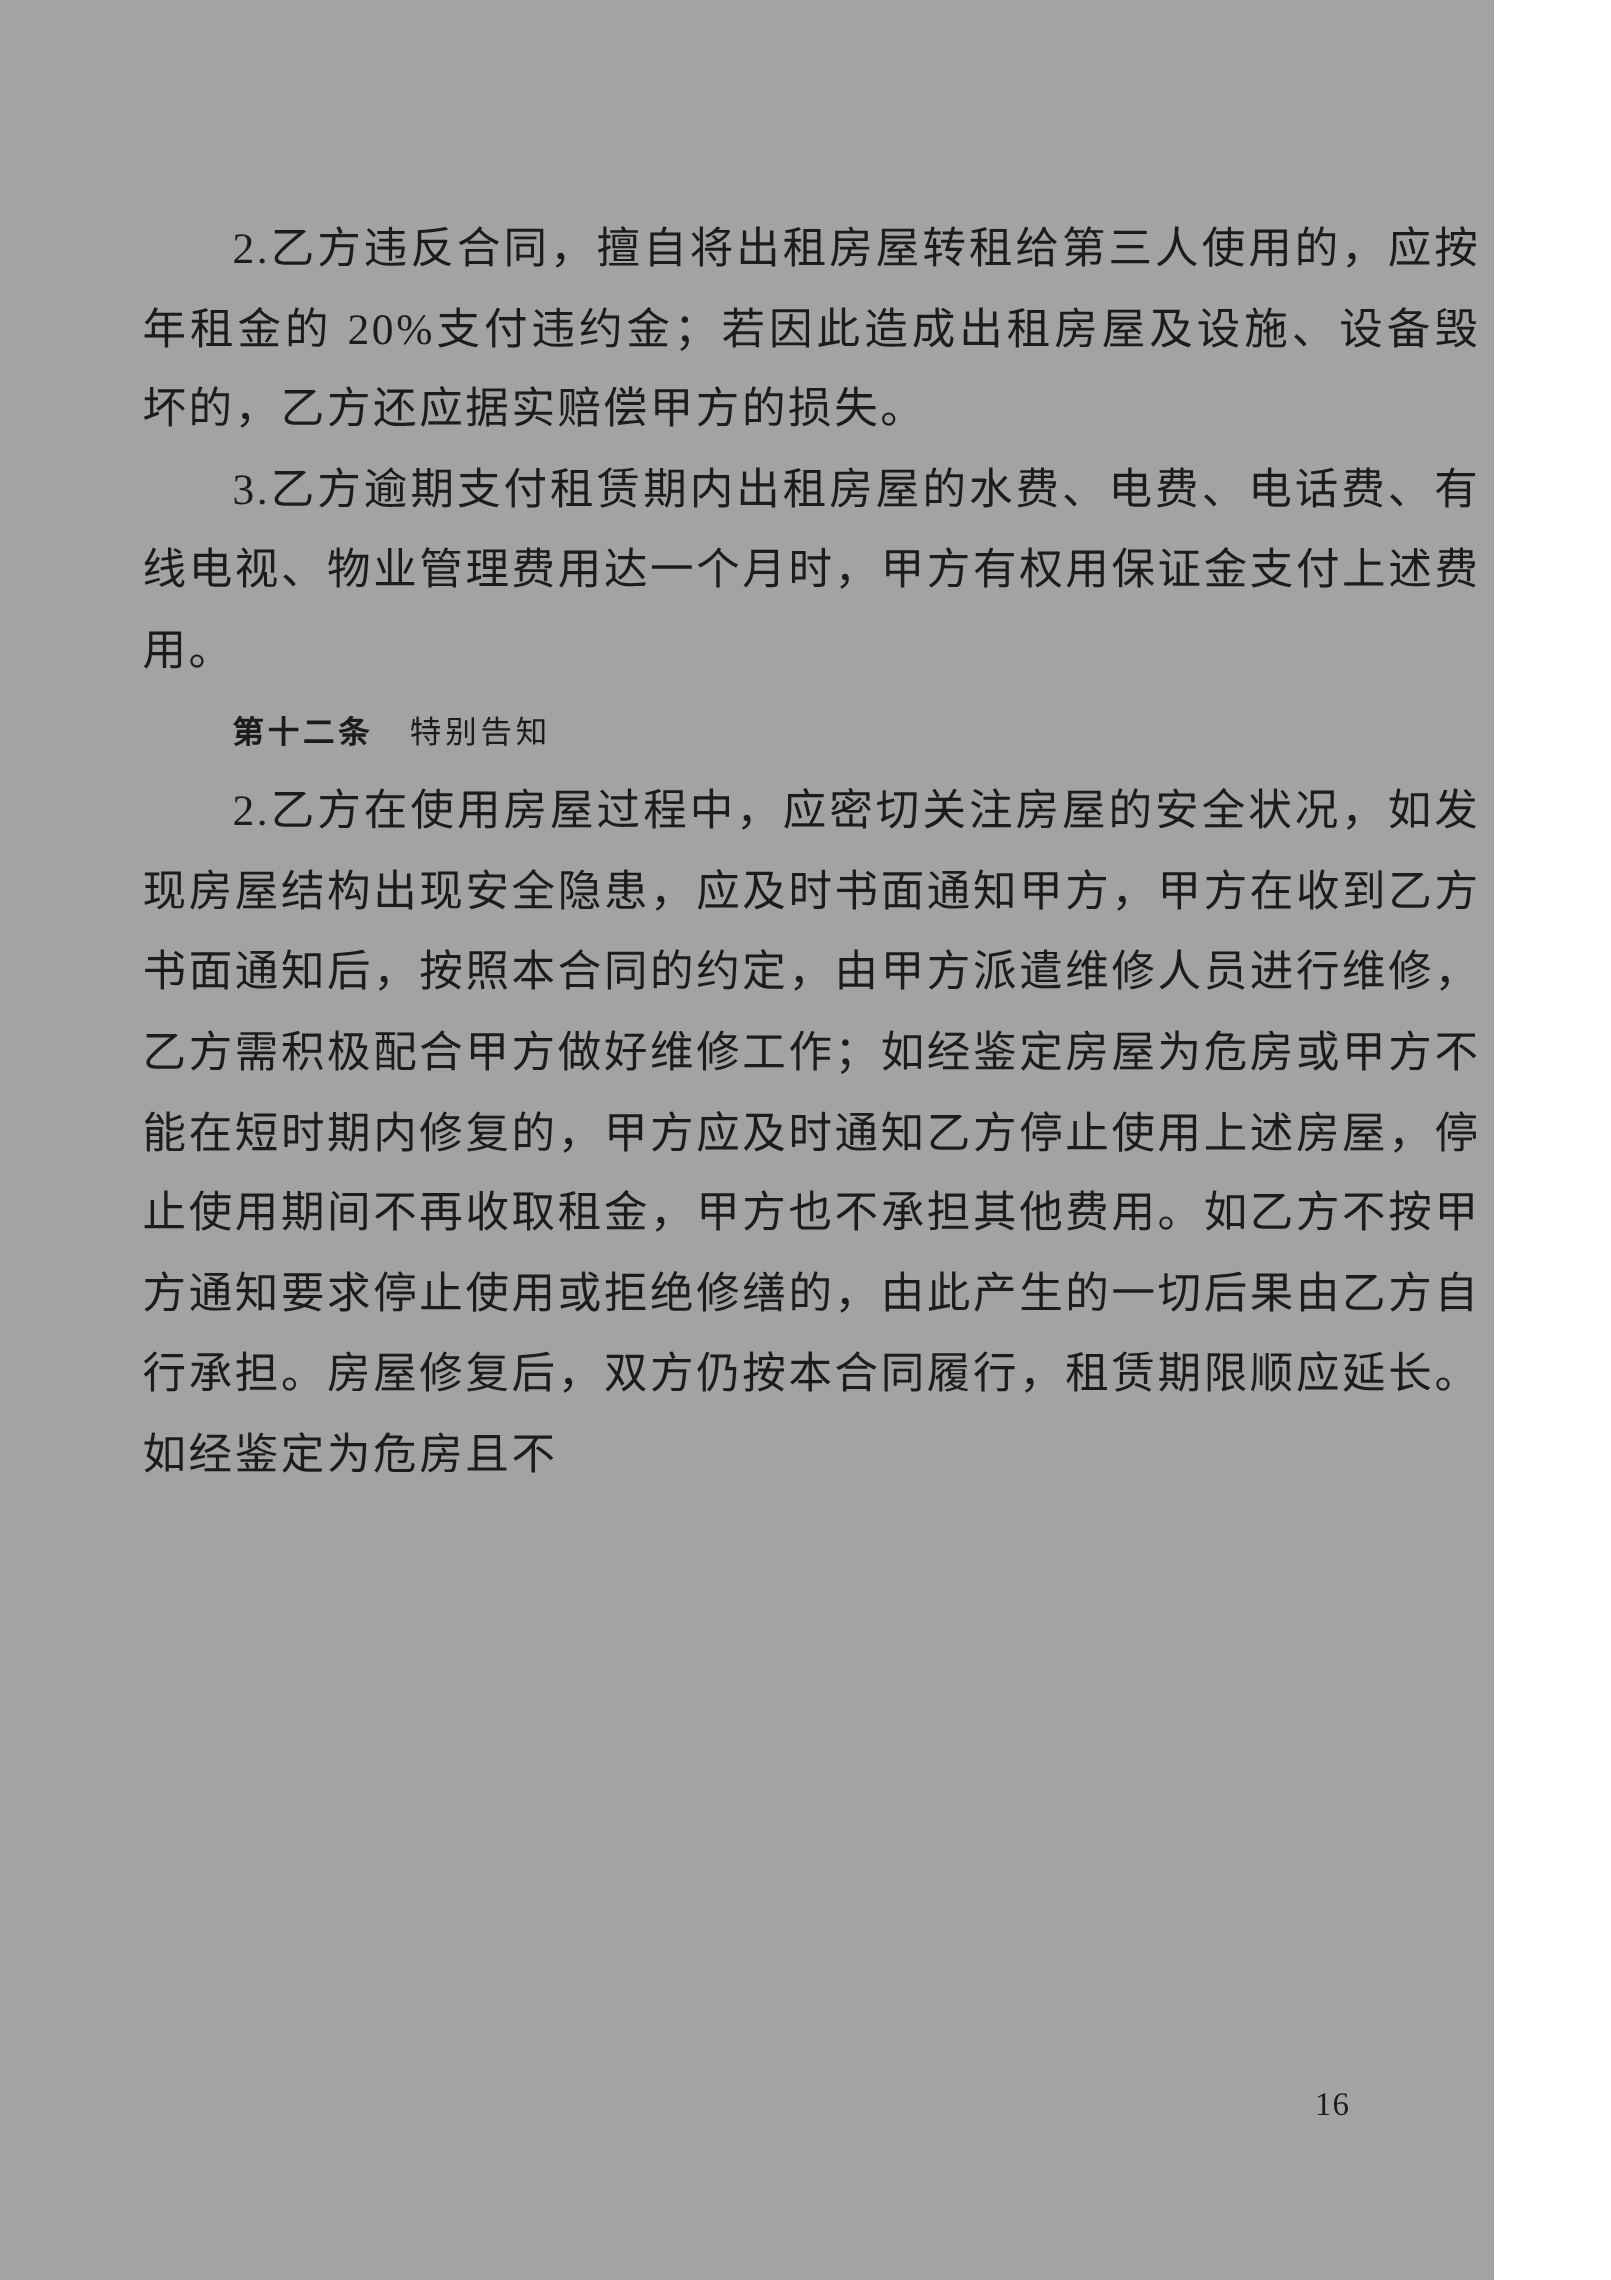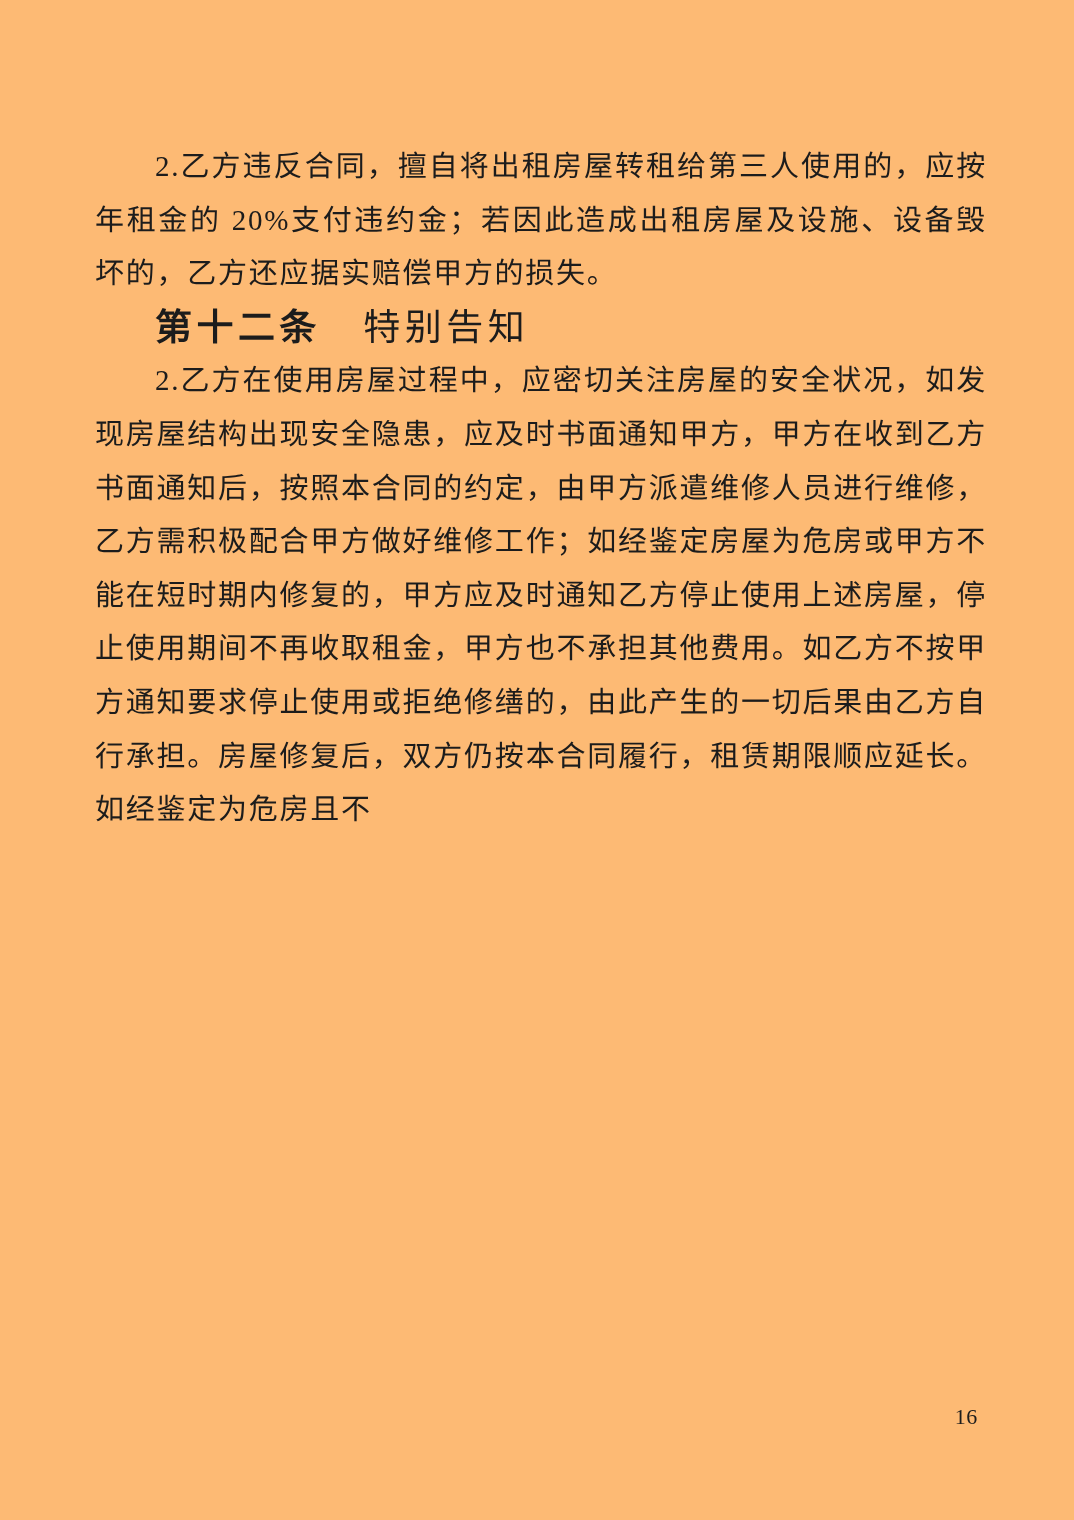--- a/index.html
+++ b/index.html
@@ -2,23 +2,23 @@
 <html lang="zh-CN"><head>
 <meta charset="utf-8">
 <style>
   html, body {
     margin: 0;
     padding: 0;
     background: #ffffff;
   }
   .page {
     position: relative;
-    width: 1074px;
+    width: 996px;
     height: 1520px;
-    background: #fdba74;
+    background: #a3a3a3;
     overflow: hidden;
     font-family: "Liberation Serif", "DejaVu Serif", serif;
     color: #1c1c1c;
   }
   .content {
     position: absolute;
     left: 95px;
     top: 140px;
     width: 892px;
   }
@@ -28,50 +28,51 @@
     line-height: 53.6px;
     text-align: justify;
     text-justify: inter-character;
     text-align-last: left;
     text-indent: 60px;
     letter-spacing: 0.06em;
     word-break: break-all;
   }
   .heading {
     margin: 0;
-    font-size: 37px;
+    font-size: 21px;
     line-height: 53.6px;
     text-indent: 60px;
     letter-spacing: 0.06em;
   }
   .heading .label {
     font-weight: bold;
     letter-spacing: 0.12em;
   }
   .heading .title {
     font-weight: normal;
     margin-left: 1.15em;
     letter-spacing: 0.12em;
   }
   .page-number {
     position: absolute;
     right: 96px;
-    bottom: 90px;
+    bottom: 104px;
     font-size: 22px;
     letter-spacing: 0.03em;
     color: #1c1c1c;
   }
 </style>
 </head>
 <body>
 
 <div class="page">
   <div class="content">
 
     <p class="para">2.乙方违反合同，擅自将出租房屋转租给第三人使用的，应按年租金的 20%支付违约金；若因此造成出租房屋及设施、设备毁坏的，乙方还应据实赔偿甲方的损失。</p>
+    <p class="para">3.乙方逾期支付租赁期内出租房屋的水费、电费、电话费、有线电视、物业管理费用达一个月时，甲方有权用保证金支付上述费用。</p>
 
     <p class="heading"><span class="label">第十二条</span><span class="title">特别告知</span></p>
 
     <p class="para">2.乙方在使用房屋过程中，应密切关注房屋的安全状况，如发现房屋结构出现安全隐患，应及时书面通知甲方，甲方在收到乙方书面通知后，按照本合同的约定，由甲方派遣维修人员进行维修，乙方需积极配合甲方做好维修工作；如经鉴定房屋为危房或甲方不能在短时期内修复的，甲方应及时通知乙方停止使用上述房屋，停止使用期间不再收取租金，甲方也不承担其他费用。如乙方不按甲方通知要求停止使用或拒绝修缮的，由此产生的一切后果由乙方自行承担。房屋修复后，双方仍按本合同履行，租赁期限顺应延长。如经鉴定为危房且不</p>
 
   </div>
 
   <div class="page-number">16</div>
 </div>
 

